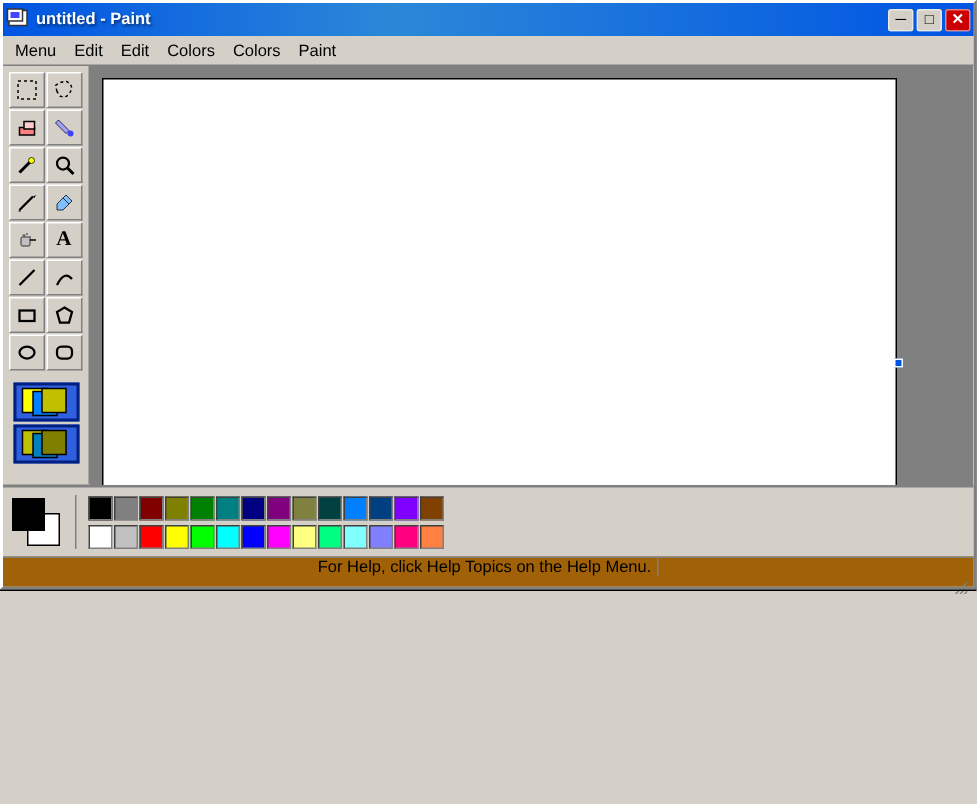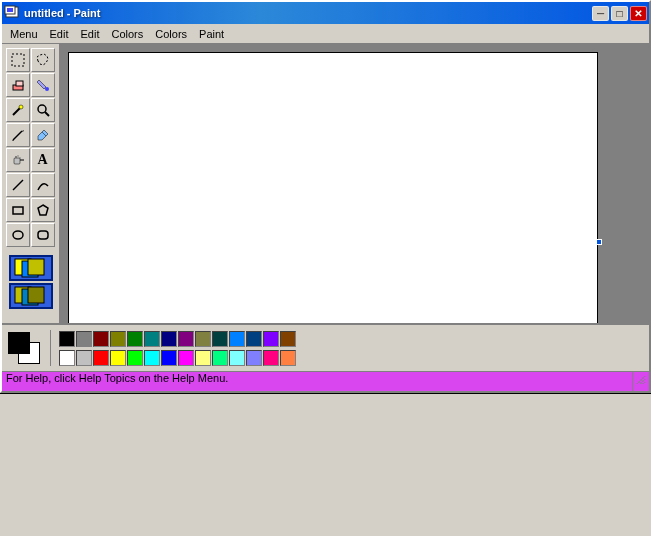--- a/index.html
+++ b/index.html
@@ -210,26 +210,28 @@
       height: 16px;
       border: 1px solid #808080;
       border-top-color: #404040;
       border-left-color: #404040;
       cursor: pointer;
     }
 
     
     .statusbar {
       height: 20px;
-      background: #d946ef;
+      background: #a16207;
       border-top: 1px solid #808080;
       display: flex;
+      align-items: center;
       padding: 0 4px;
       flex-shrink: 0;
       font-size: 11px;
+      flex-direction: column;
     }
     .status-text {
       flex: 1;
       border-right: 1px solid #808080;
       padding-right: 4px;
     }
     .resize-grip {
       width: 12px;
       height: 12px;
       margin-left: auto;

